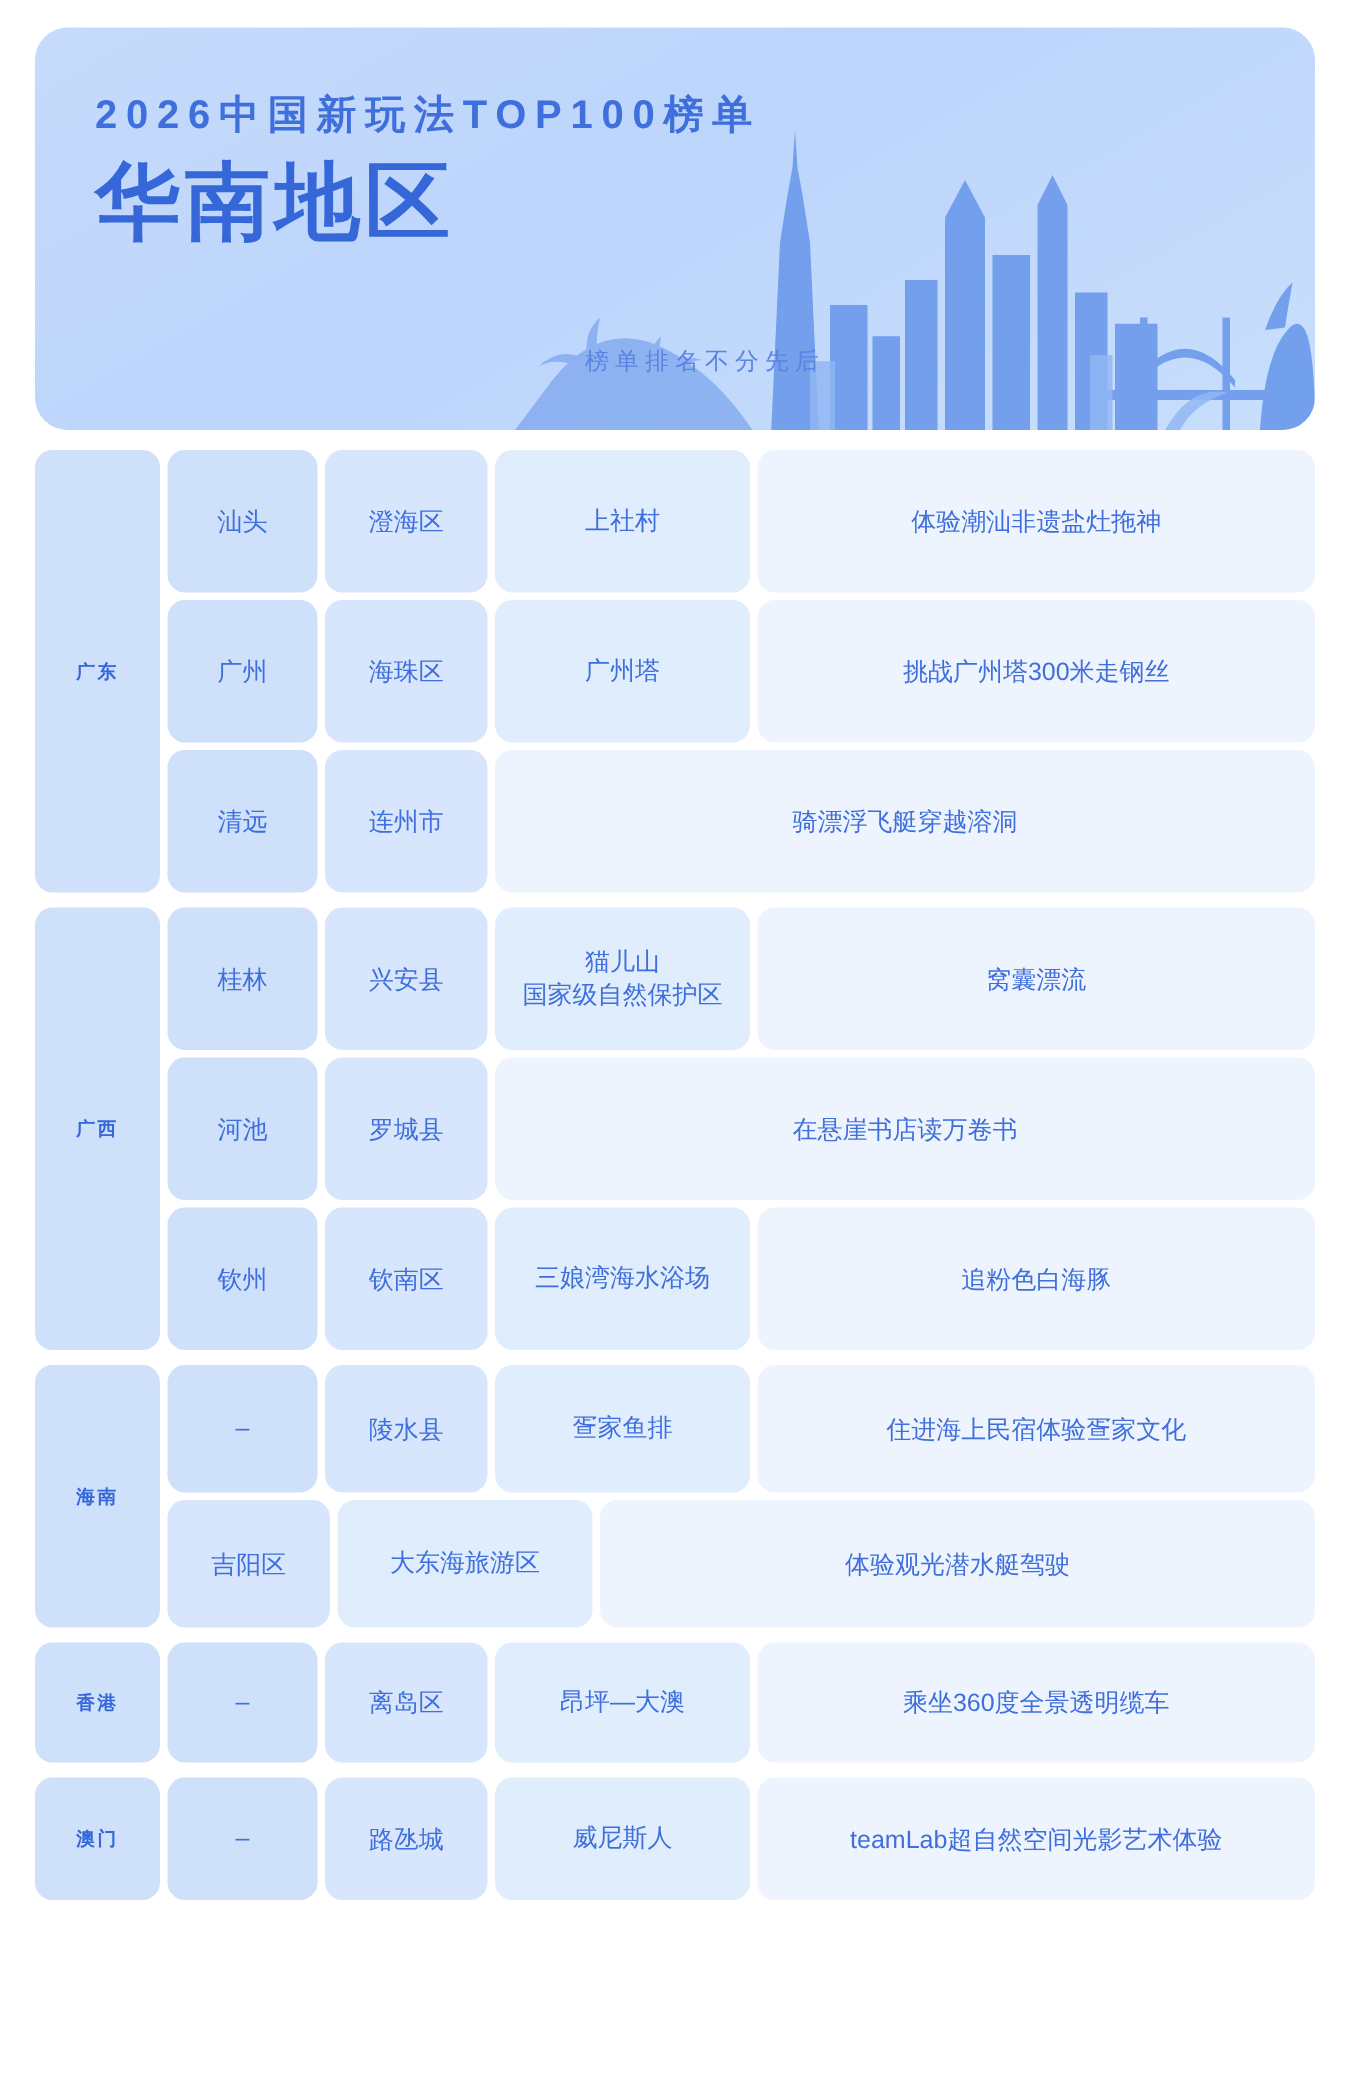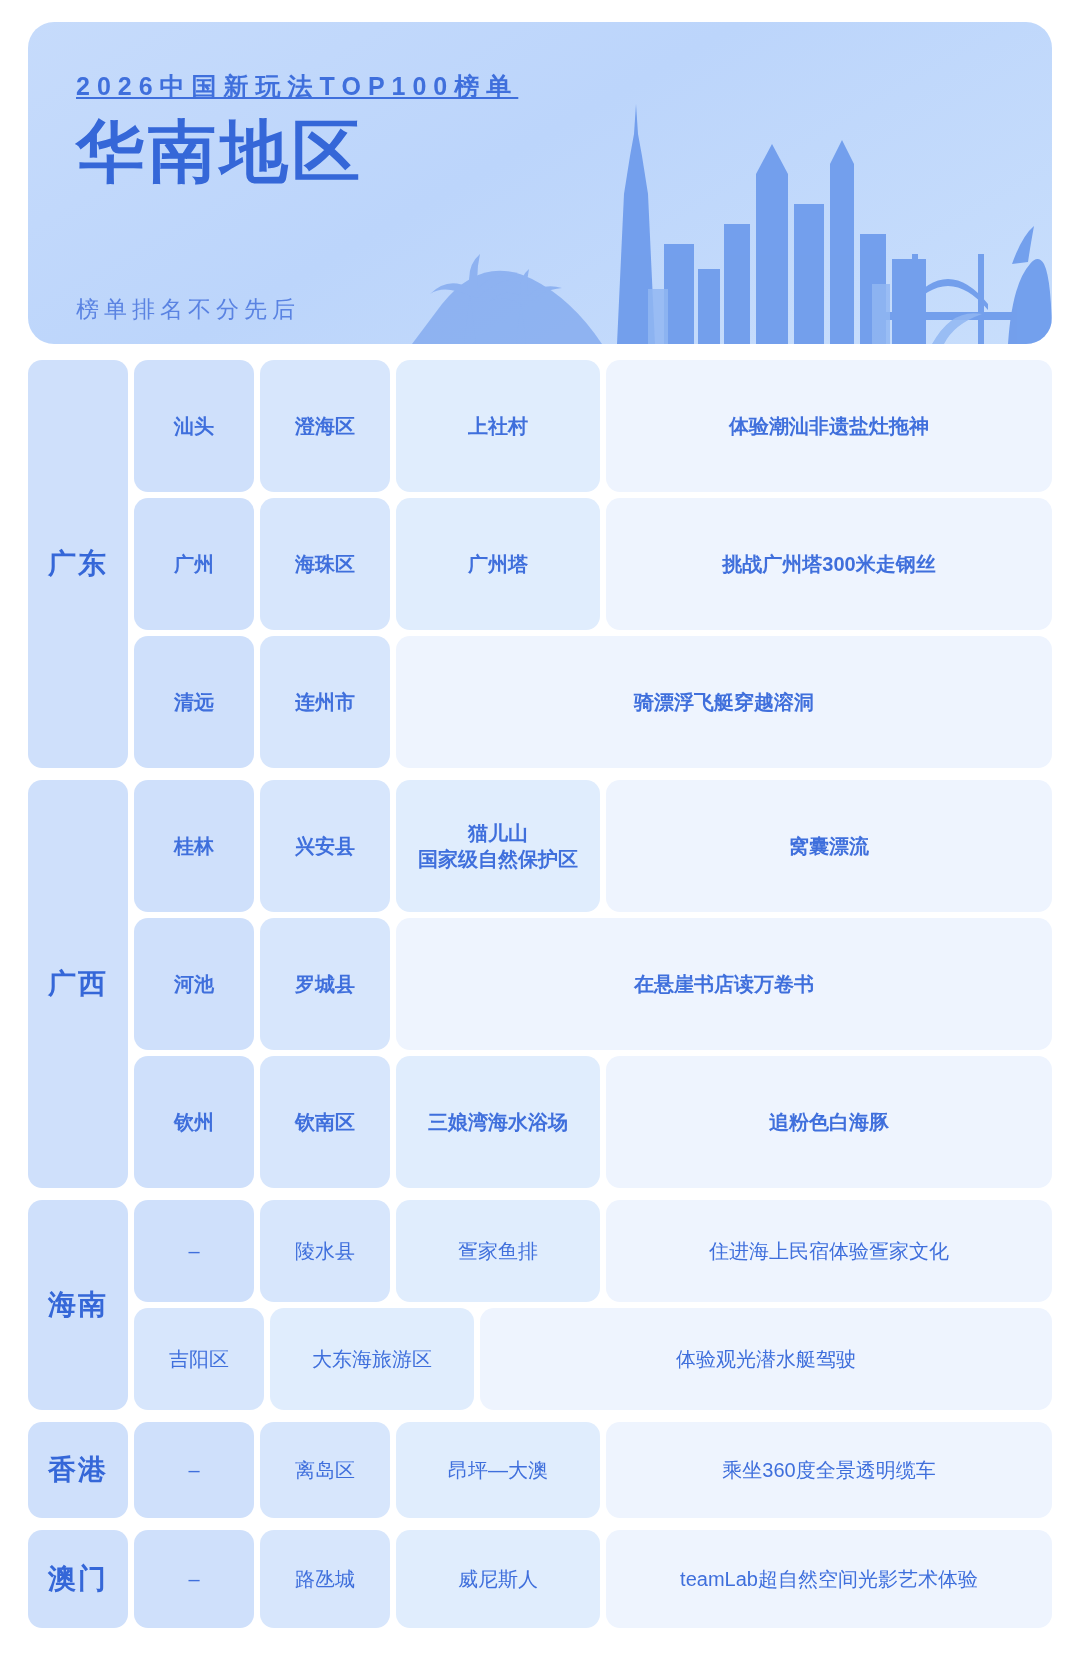--- a/index.html
+++ b/index.html
@@ -30,40 +30,40 @@
     border-radius: 26px;
     background: linear-gradient(150deg, #c6dbfb 0%, #bcd5fb 45%, #c8defc 100%);
     overflow: hidden;
   }
   .header-text {
     position: relative;
     z-index: 3;
     padding: 48px 0 0 48px;
   }
   .subtitle {
-    font-size: 25px;
+    font-size: 32px;
     letter-spacing: 7px;
     font-weight: bold;
     color: #3f6fdc;
     margin: 0 0 8px 0;
-    text-decoration: underline;
   }
   .bigtitle {
     font-size: 68px;
     font-weight: bold;
     letter-spacing: 4px;
     color: #3567d8;
     margin: 6px 0 0 0;
     line-height: 1.2;
   }
   .note {
-    margin-top: 101px;
-    font-size: 23px;
+    margin-top: 72px;
+    font-size: 19px;
     letter-spacing: 5px;
     color: #5a83e2;
+    text-align: center;
   }
 
   
   .skyline {
     position: absolute;
     right: 0;
     bottom: 0;
     width: 640px;
     height: 240px;
     z-index: 1;
@@ -81,21 +81,21 @@
   }
   .group:last-child { margin-bottom: 0; }
 
   .province {
     width: 100px;
     border-radius: 14px;
     background: #cfe0fb;
     display: flex;
     align-items: center;
     justify-content: center;
-    font-size: 28px;
+    font-size: 15px;
     font-weight: bold;
     color: #3567d8;
     letter-spacing: 2px;
     flex: none;
   }
   .rows {
     flex: 1;
     display: flex;
     flex-direction: column;
     margin-left: 6px;
@@ -121,21 +121,21 @@
   }
   .cell:last-child { margin-right: 0; text-align: center; }
 
   .c-city  { width: 120px; background: #cfe0fb; flex: none; }
   .c-dist  { width: 130px; background: #d7e6fc; flex: none; }
   .c-spot  { width: 204px; background: #e0edfd; flex: none; line-height: 1.32; }
   .c-desc  { flex: 1; background: #eef4fe; }
 
   .h-96  { height: 96px; }
   .h-102 { height: 102px; }
-  .h-114 { height: 132px; font-weight: bold; }
+  .h-114 { height: 114px; }
   .h-98  { height: 98px; }
 
   .dash { letter-spacing: 0; }
 </style>
 </head>
 <body>
 
 <div class="page">
 
   <div class="header">

